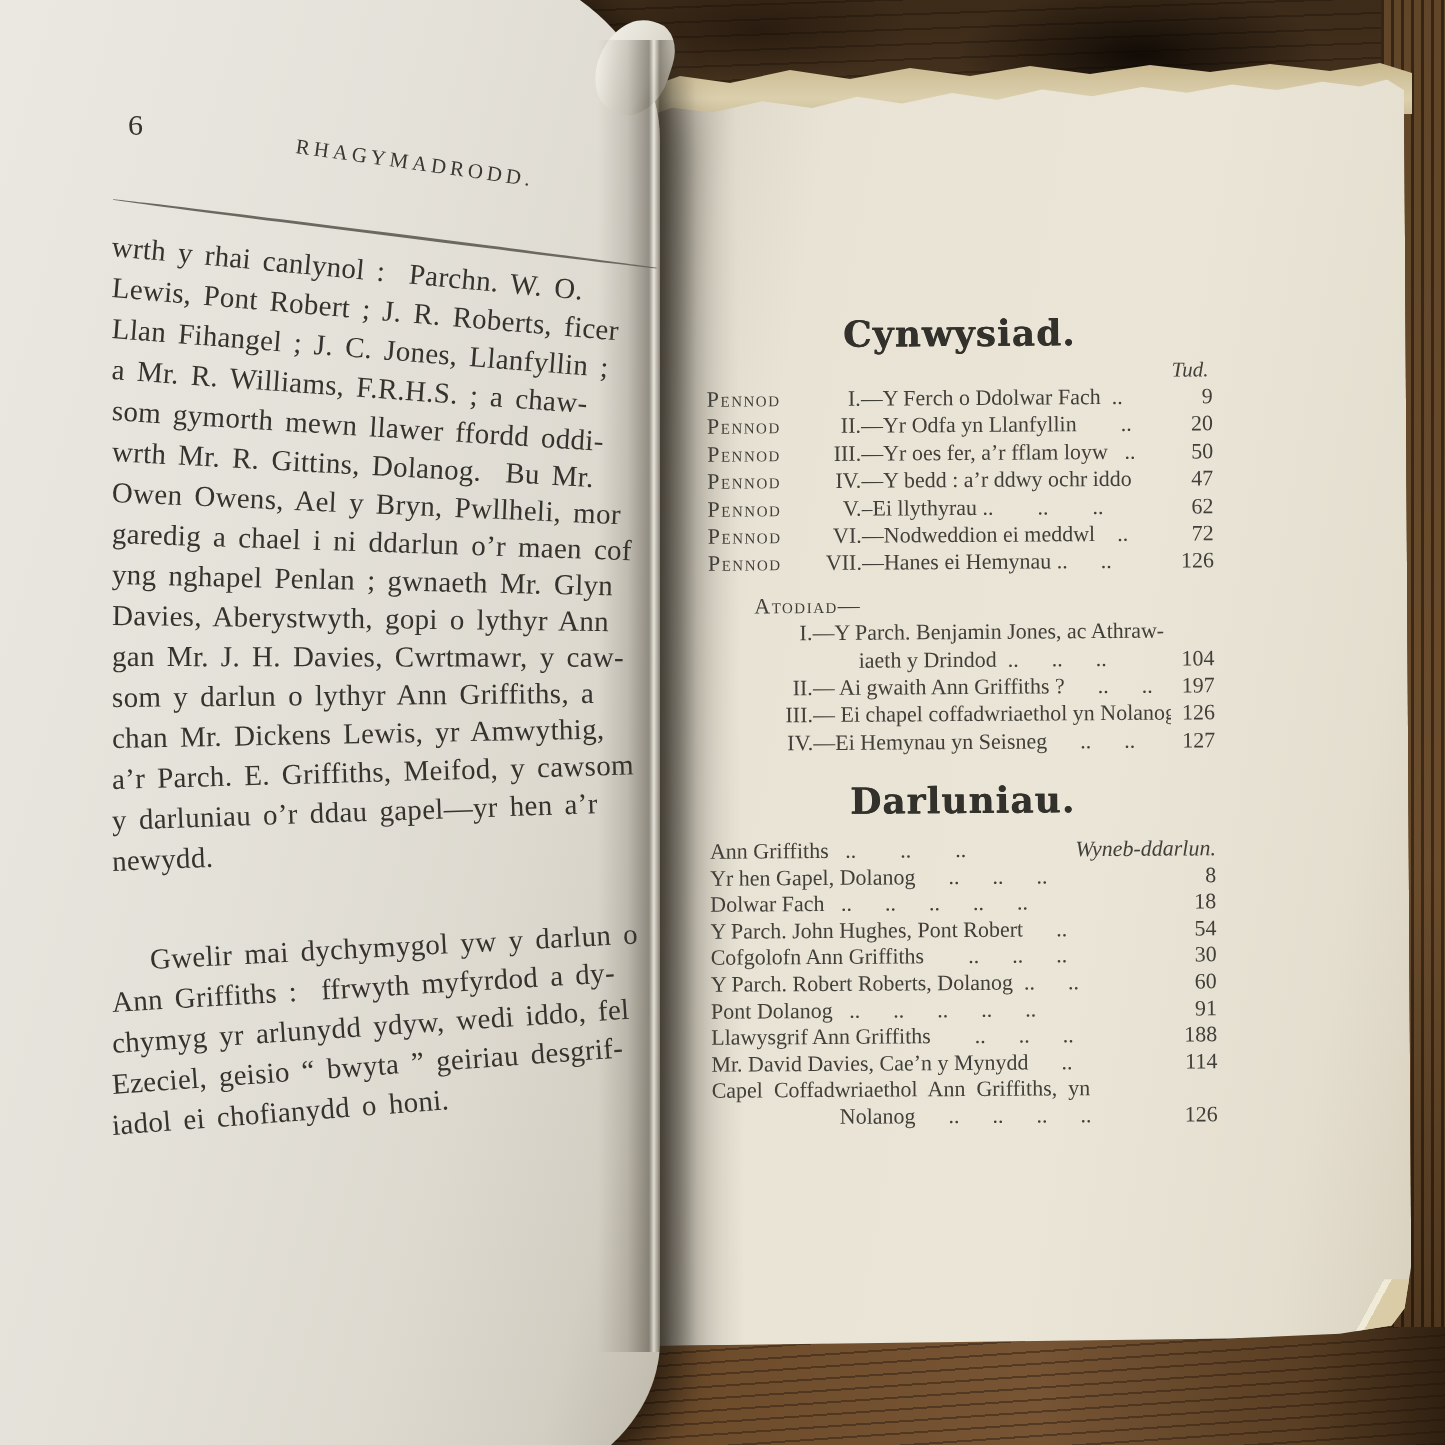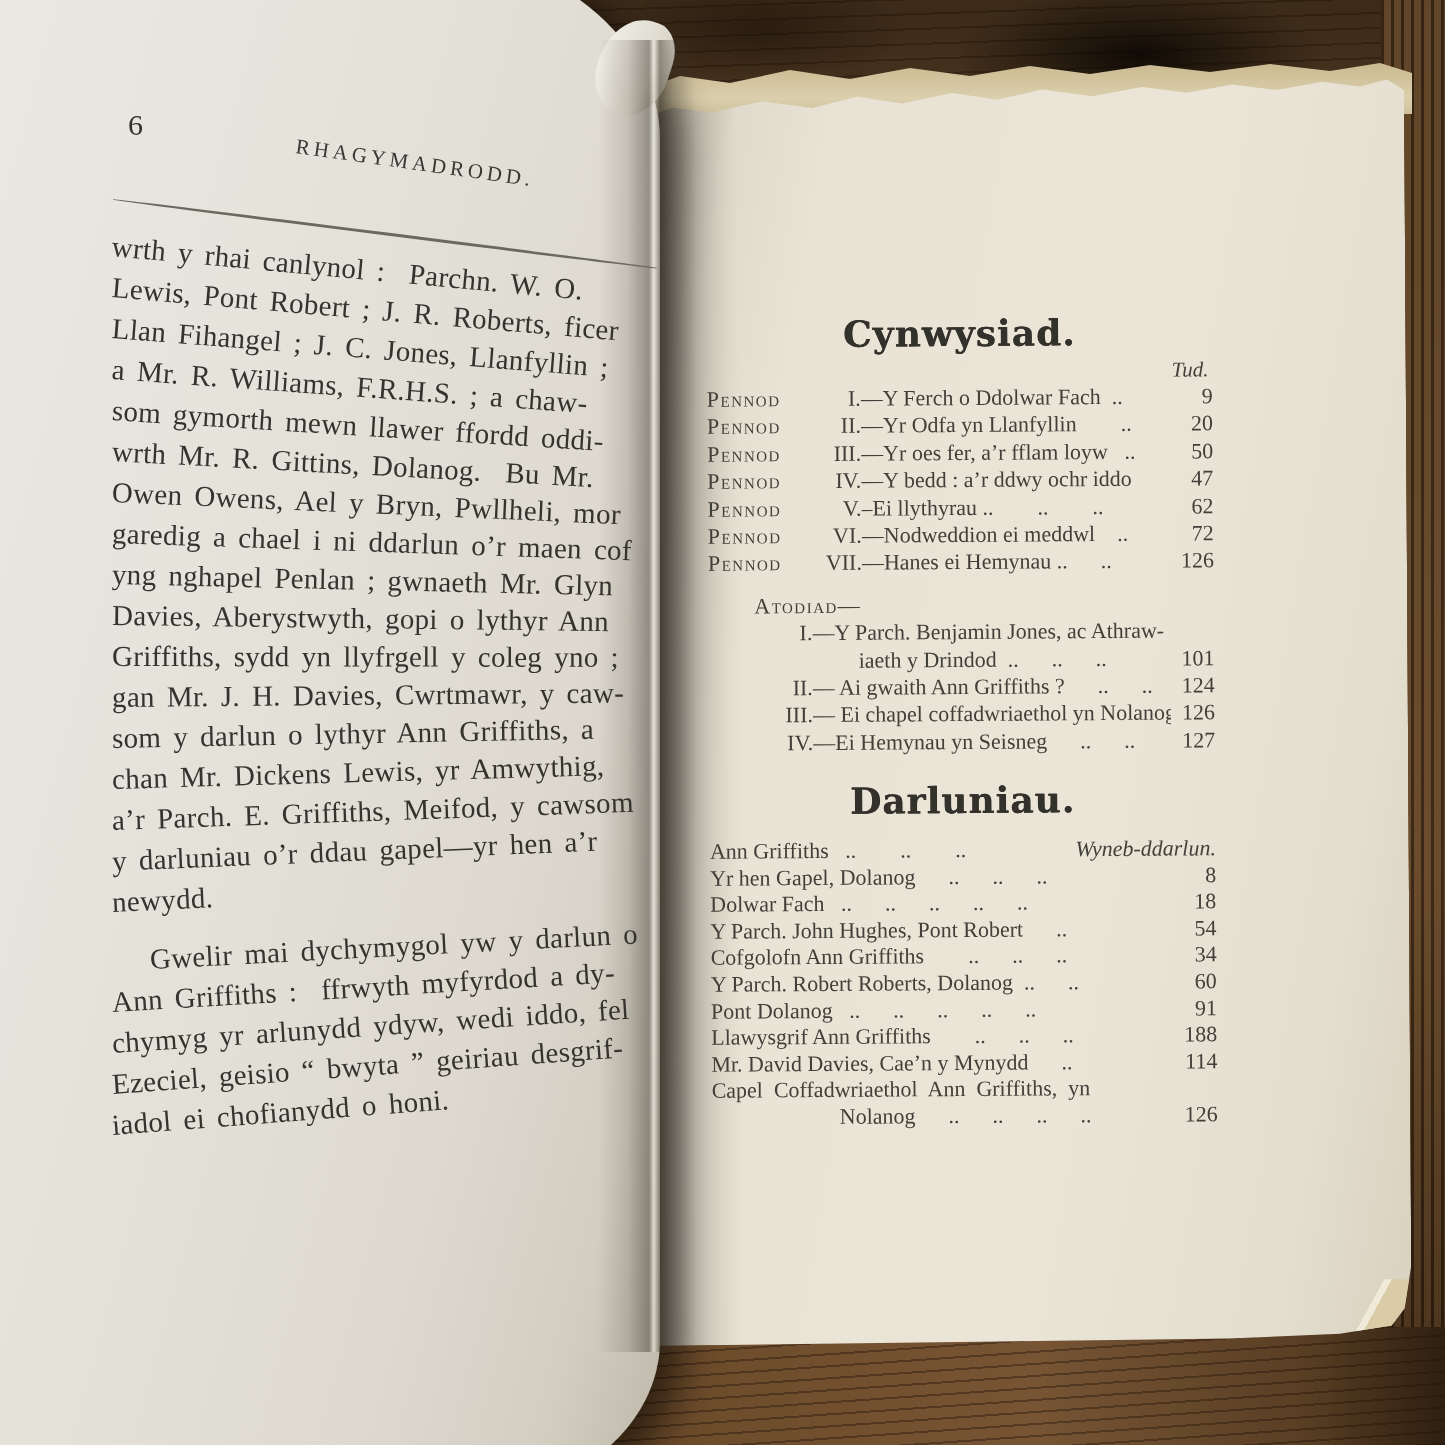--- a/index.html
+++ b/index.html
@@ -125,21 +125,20 @@
       <div class="ln">wrth y rhai canlynol :  Parchn. W. O.</div>
       <div class="ln">Lewis, Pont Robert ; J. R. Roberts, ficer</div>
       <div class="ln">Llan Fihangel ; J. C. Jones, Llanfyllin ;</div>
       <div class="ln">a Mr. R. Williams, F.R.H.S. ; a chaw-</div>
       <div class="ln">som gymorth mewn llawer ffordd oddi-</div>
       <div class="ln">wrth Mr. R. Gittins, Dolanog.  Bu Mr.</div>
       <div class="ln">Owen Owens, Ael y Bryn, Pwllheli, mor</div>
       <div class="ln">garedig a chael i ni ddarlun o’r maen cof</div>
       <div class="ln">yng nghapel Penlan ; gwnaeth Mr. Glyn</div>
       <div class="ln">Davies, Aberystwyth, gopi o lythyr Ann</div>
-      <div class="ln">Griffiths, sydd yn llyfrgell y coleg yno ;</div>
       <div class="ln">gan Mr. J. H. Davies, Cwrtmawr, y caw-</div>
       <div class="ln">som y darlun o lythyr Ann Griffiths, a</div>
       <div class="ln">chan Mr. Dickens Lewis, yr Amwythig,</div>
       <div class="ln">a’r Parch. E. Griffiths, Meifod, y cawsom</div>
       <div class="ln">y darluniau o’r ddau gapel—yr hen a’r</div>
       <div class="ln">newydd.</div>
     </div>
 
     <div class="para p2">
       <div class="ln">Gwelir mai dychymygol yw y darlun o</div>
@@ -202,26 +201,26 @@
     <div class="appendix">
       <div class="ax-heading">Atodiad—</div>
       <div class="ax-row">
         <span class="ax-num">I.</span>
         <span class="ttl">—Y Parch. Benjamin Jones, ac Athraw-</span>
         <span class="pg"></span>
       </div>
       <div class="ax-row cont">
         <span class="ax-num"></span>
         <span class="ttl">iaeth y Drindod  ..      ..      ..</span>
-        <span class="pg">101</span>
+        <span class="pg">104</span>
       </div>
       <div class="ax-row">
         <span class="ax-num">II.</span>
         <span class="ttl">— Ai gwaith Ann Griffiths ?      ..      ..</span>
-        <span class="pg">124</span>
+        <span class="pg">197</span>
       </div>
       <div class="ax-row">
         <span class="ax-num">III.</span>
         <span class="ttl">— Ei chapel coffadwriaethol yn Nolanog</span>
         <span class="pg">126</span>
       </div>
       <div class="ax-row">
         <span class="ax-num">IV.</span>
         <span class="ttl">—Ei Hemynau yn Seisneg      ..      ..</span>
         <span class="pg">127</span>
@@ -242,21 +241,21 @@
         <div class="il-row">
           <span class="ttl">Dolwar Fach   ..      ..      ..      ..      ..</span>
           <span class="pg">18</span>
         </div>
         <div class="il-row">
           <span class="ttl">Y Parch. John Hughes, Pont Robert      ..</span>
           <span class="pg">54</span>
         </div>
         <div class="il-row">
           <span class="ttl">Cofgolofn Ann Griffiths        ..      ..      ..</span>
-          <span class="pg">34</span>
+          <span class="pg">30</span>
         </div>
         <div class="il-row">
           <span class="ttl">Y Parch. Robert Roberts, Dolanog  ..      ..</span>
           <span class="pg">60</span>
         </div>
         <div class="il-row">
           <span class="ttl">Pont Dolanog   ..      ..      ..      ..      ..</span>
           <span class="pg">91</span>
         </div>
         <div class="il-row">

